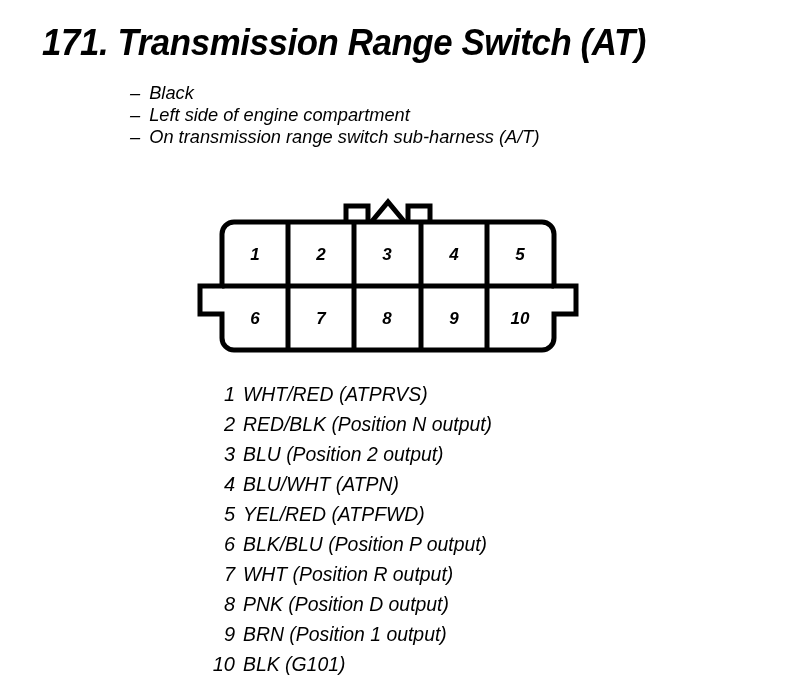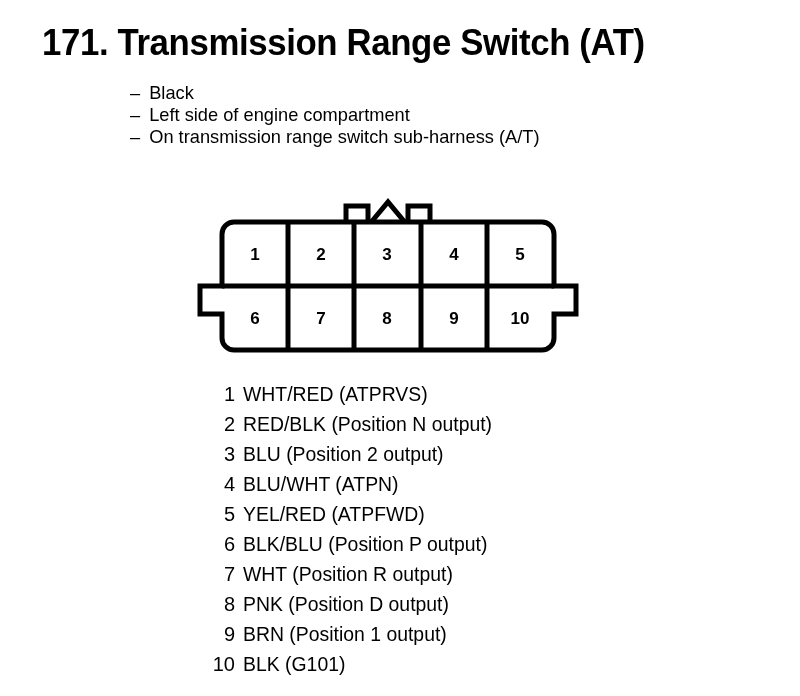--- a/index.html
+++ b/index.html
@@ -13,20 +13,21 @@
     height: 696px;
     position: relative;
     overflow: hidden;
     font-family: "Liberation Sans", sans-serif;
     color: #000000;
     -webkit-font-smoothing: none;
   }
   .page {
     position: absolute;
     inset: 0;
+    font-style: italic;
   }
 
   
   .title {
     position: absolute;
     left: 42px;
     top: 22px;
     font-size: 37px;
     font-weight: bold;
     letter-spacing: -0.4px;

